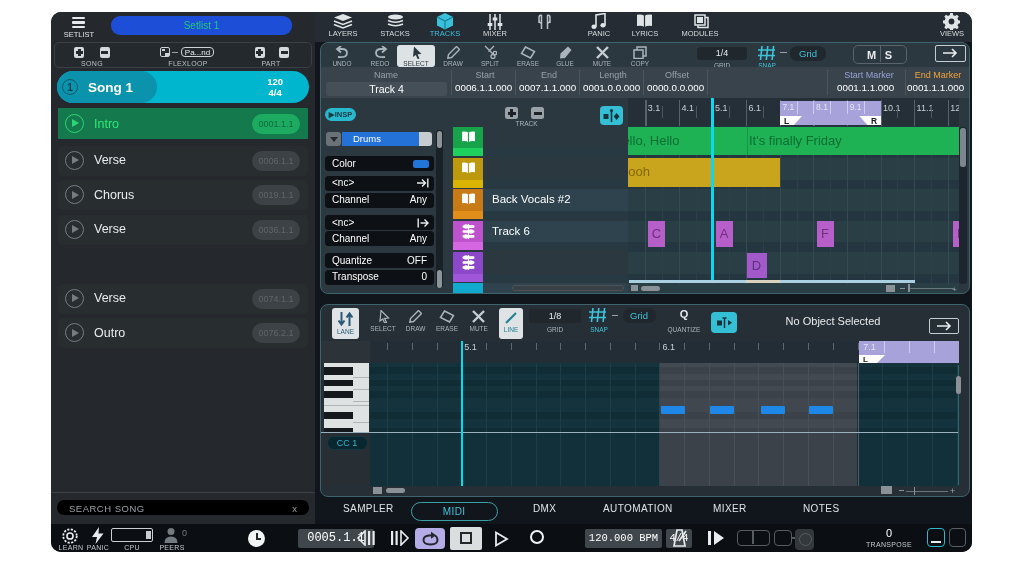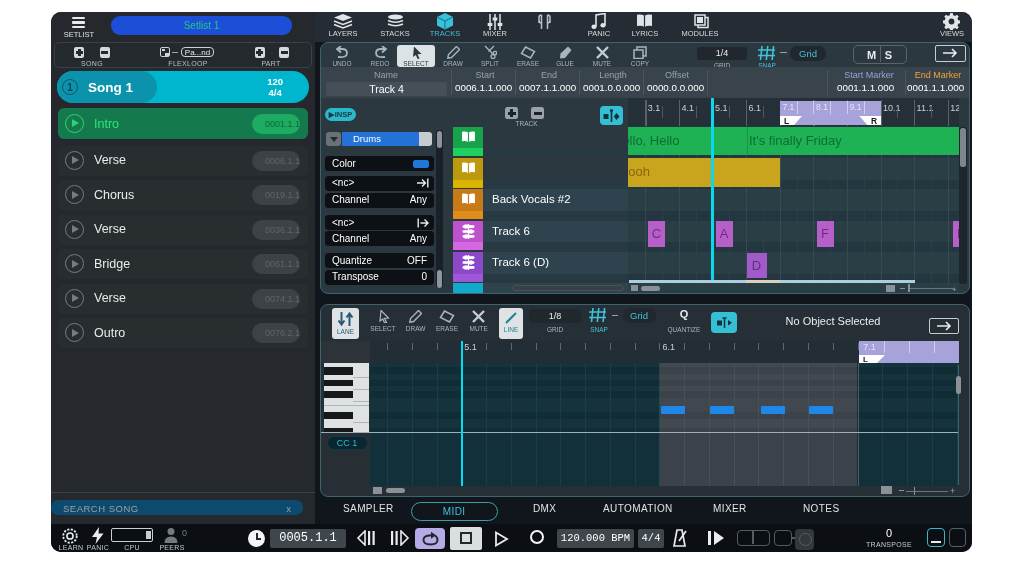--- a/index.html
+++ b/index.html
@@ -8,25 +8,25 @@
   .abs { position:absolute; }
   .lbl { font-size:7px; color:#c3cad0; letter-spacing:0.3px; }
   svg { display:block; }
 
   
   #left { position:absolute; left:0; top:0; width:264px; height:512px; background:#25292d; }
   .songrow { position:absolute; left:7px; width:250px; height:30px; border-radius:5px; background:#282d30; }
   .playc { position:absolute; left:6.5px; top:5px; width:19px; height:19px; border:1.5px solid; color:#767d81; border-radius:50%; }
   .playc:after { content:""; position:absolute; left:6.5px; top:4.5px; border-left:7px solid; border-top:4.5px solid transparent; border-bottom:4.5px solid transparent; }
   .sname { position:absolute; left:36px; top:7.5px; font-size:12.5px; color:#e8ecee; }
-  .spill { position:absolute; right:8px; top:5px; width:48px; height:20px; border-radius:10px; background:#3c4245; color:#5f666a; font-size:9px; text-align:right; line-height:20px; }
+  .spill { position:absolute; right:8px; top:5px; width:48px; height:20px; border-radius:10px; background:#3c4245; color:#5f666a; font-size:9px; text-align:center; line-height:20px; }
 
   
   #bbar { position:absolute; left:0; top:512px; width:921px; height:28px; background:#0b0f13; }
-  .mono { font-family:"Liberation Mono", monospace; }
+  .mono { font-family:"Liberation Mono", monospace;margin-left:28px; }
 
   
   #tabbar { position:absolute; left:264px; top:0; width:657px; height:30px; background:#262c33; }
   .tab { position:absolute; top:2px; text-align:center; color:#d6dbdf; font-size:7.5px; }
   .panel { position:absolute; background:#2c3840; border:1px solid #3d636c; border-radius:8px; }
   .tbtn { position:absolute; top:1.5px; width:36px; height:22px; text-align:center; }
   .tbtn.sel { background:#dde2e5; border-radius:3px; }
   .tlab { font-size:6.5px; color:#aab4bb; text-align:center; margin-top:1px; }
   .ilab { position:absolute; top:26.5px; font-size:9px; color:#97a1a9; text-align:center; }
   .ival { position:absolute; top:39px; font-size:9.8px; color:#fff; text-align:left; }
@@ -66,58 +66,53 @@
     <div class="abs pm minus" style="left:228px; top:34.5px;"></div>
     <div class="abs lbl" style="left:197px; top:47.5px; width:46px; text-align:center; color:#b9c0c5;">PART</div>
 
     <div class="abs" style="left:6px; top:59px; width:252px; height:32px; background:#00b5ce; border-radius:16px;">
       <div style="position:absolute; left:0; top:0; width:100px; height:32px; background:#0b93ad; border-radius:16px;"></div>
       <div style="position:absolute; left:5px; top:7.5px; width:16px; height:16px; border:1.5px solid #0e5a68; border-radius:50%; color:#0e3f4a; font-size:10px; font-weight:bold; text-align:center; line-height:15.5px;">1</div>
       <div style="position:absolute; left:31px; top:8.5px; font-size:13.5px; font-weight:bold; color:#fff;">Song 1</div>
       <div style="position:absolute; right:26px; top:4.5px; font-size:9.5px; font-weight:bold; color:#fff; text-align:center; line-height:11.5px;">120<br>4/4</div>
     </div>
 
-    <div class="abs" style="left:7px; top:95.5px; width:250px; height:31.5px; background:#15794e; border-radius:6px;">
+    <div class="abs" style="left:7px; top:95.5px; width:250px; height:31.5px; background:#15794e; border-radius:1px;">
       <div class="playc" style="top:6px; color:#2bd573;"></div>
       <div class="sname" style="top:9px; color:#2ee873;">Intro</div>
       <div class="spill" style="top:6px; background:#1cab60; color:#0d6b3d;">0001.1.1</div>
     </div>
     <div class="songrow" style="top:133.5px;">
         <div class="playc"></div>
         <div class="sname">Verse</div>
         <div class="spill">0006.1.1</div>
       </div>
     <div class="songrow" style="top:168px;">
         <div class="playc"></div>
         <div class="sname">Chorus</div>
         <div class="spill">0019.1.1</div>
       </div>
     <div class="songrow" style="top:202.5px;">
         <div class="playc"></div>
         <div class="sname">Verse</div>
         <div class="spill">0036.1.1</div>
       </div>
-    <div class="songrow" style="top:237px;">
-        <div class="playc"></div>
-        <div class="sname">Bridge</div>
-        <div class="spill">0061.1.1</div>
-      </div>
     <div class="songrow" style="top:271.5px;">
         <div class="playc"></div>
         <div class="sname">Verse</div>
         <div class="spill">0074.1.1</div>
       </div>
     <div class="songrow" style="top:306px;">
         <div class="playc"></div>
         <div class="sname">Outro</div>
         <div class="spill">0076.2.1</div>
       </div>
 
     <div class="abs" style="left:0px; top:480px; width:264px; height:1px; background:#3a4045;"></div>
-    <div class="abs" style="left:0; top:488px; width:252px; height:15px; background:#0c4a6e; border-radius:7px; color:#9aa1a6;">
+    <div class="abs" style="left:6px; top:488px; width:252px; height:15px; background:#000000; border-radius:7px; color:#9aa1a6;">
       <span style="position:absolute; left:12px; top:2.5px; font-size:9.5px; letter-spacing:0.5px;">SEARCH SONG</span>
       <span style="position:absolute; right:12px; top:2.5px; font-size:9.5px;">x</span>
     </div>
   </div>
   <div id="tabbar">
 
     <svg class="abs" style="left:18px; top:2px;" width="20" height="15" viewBox="0 0 20 15">
       <path d="M10 0 L19 3.5 L10 7 L1 3.5 Z" fill="#dfe4e7"></path>
       <path d="M1 7 L10 10.5 L19 7" fill="none" stroke="#dfe4e7" stroke-width="1.6"></path>
       <path d="M1 10.5 L10 14 L19 10.5" fill="none" stroke="#dfe4e7" stroke-width="1.6"></path>
@@ -388,21 +383,20 @@
               <rect x="2" y="1.8" width="11" height="1.6" rx="0.8"></rect>
               <circle cx="5" cy="2.6" r="1.7"></circle>
               <rect x="2" y="6.7" width="11" height="1.6" rx="0.8"></rect>
               <circle cx="10" cy="7.5" r="1.7"></circle>
               <rect x="2" y="11.6" width="11" height="1.6" rx="0.8"></rect>
               <circle cx="5" cy="12.4" r="1.7"></circle>
             </g>
           </svg>
         </div>
 <div class="abs" style="left:132px; top:175.5px; width:30px; height:8px; background:#a056d8;"></div>
-<div class="abs" style="left:162px; top:154.0px; width:145px; height:21.5px; background:#2f434e; color:#fff; font-size:11.5px; line-height:21.5px; padding-left:9px;">Track 6 (D)</div>
 <div class="abs" style="left:162px; top:175.5px; width:145px; height:8px; background:#273a44;"></div>
 <div class="abs" style="left:132px; top:185.3px; width:30px; height:9.7px; background:#12a9cf;"></div>
 <div class="abs" style="left:162px; top:185.3px; width:145px; height:9.7px; background:#2f434e;"></div>
 <div class="abs" style="left:307px; top:0; width:331px; height:195px; background:#233740; overflow:hidden;" id="tl">
 <div class="abs" style="left:0; top:0; width:331px; height:28px; background:#242f37;"></div>
 <div class="abs" style="left:0; top:28.5px; width:331px; height:21.5px; background:#2a3e46;"></div>
 <div class="abs" style="left:0; top:50.0px; width:331px; height:8px; background:#243740;"></div>
 <div class="abs" style="left:0; top:60.0px; width:331px; height:21.5px; background:#2a3e46;"></div>
 <div class="abs" style="left:0; top:81.5px; width:331px; height:8px; background:#243740;"></div>
 <div class="abs" style="left:0; top:91.3px; width:331px; height:21.5px; background:#2a3e46;"></div>

